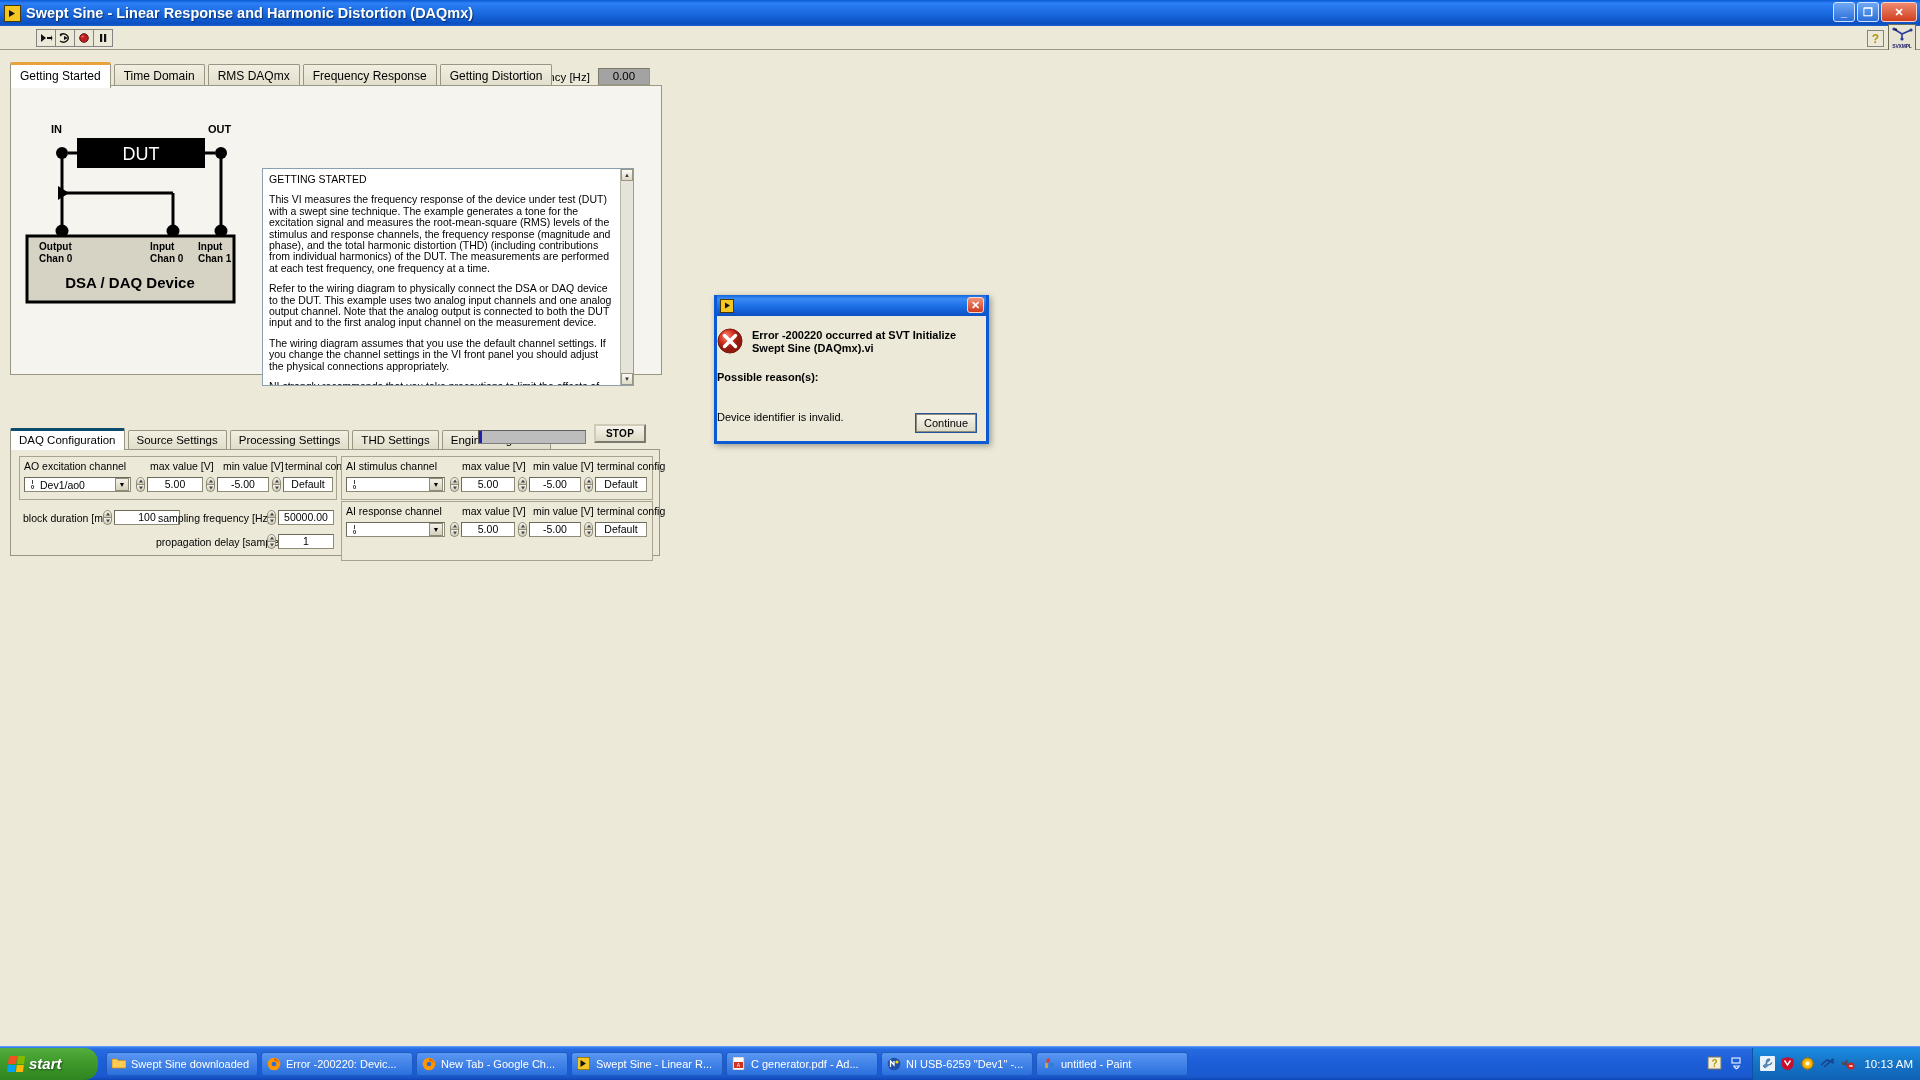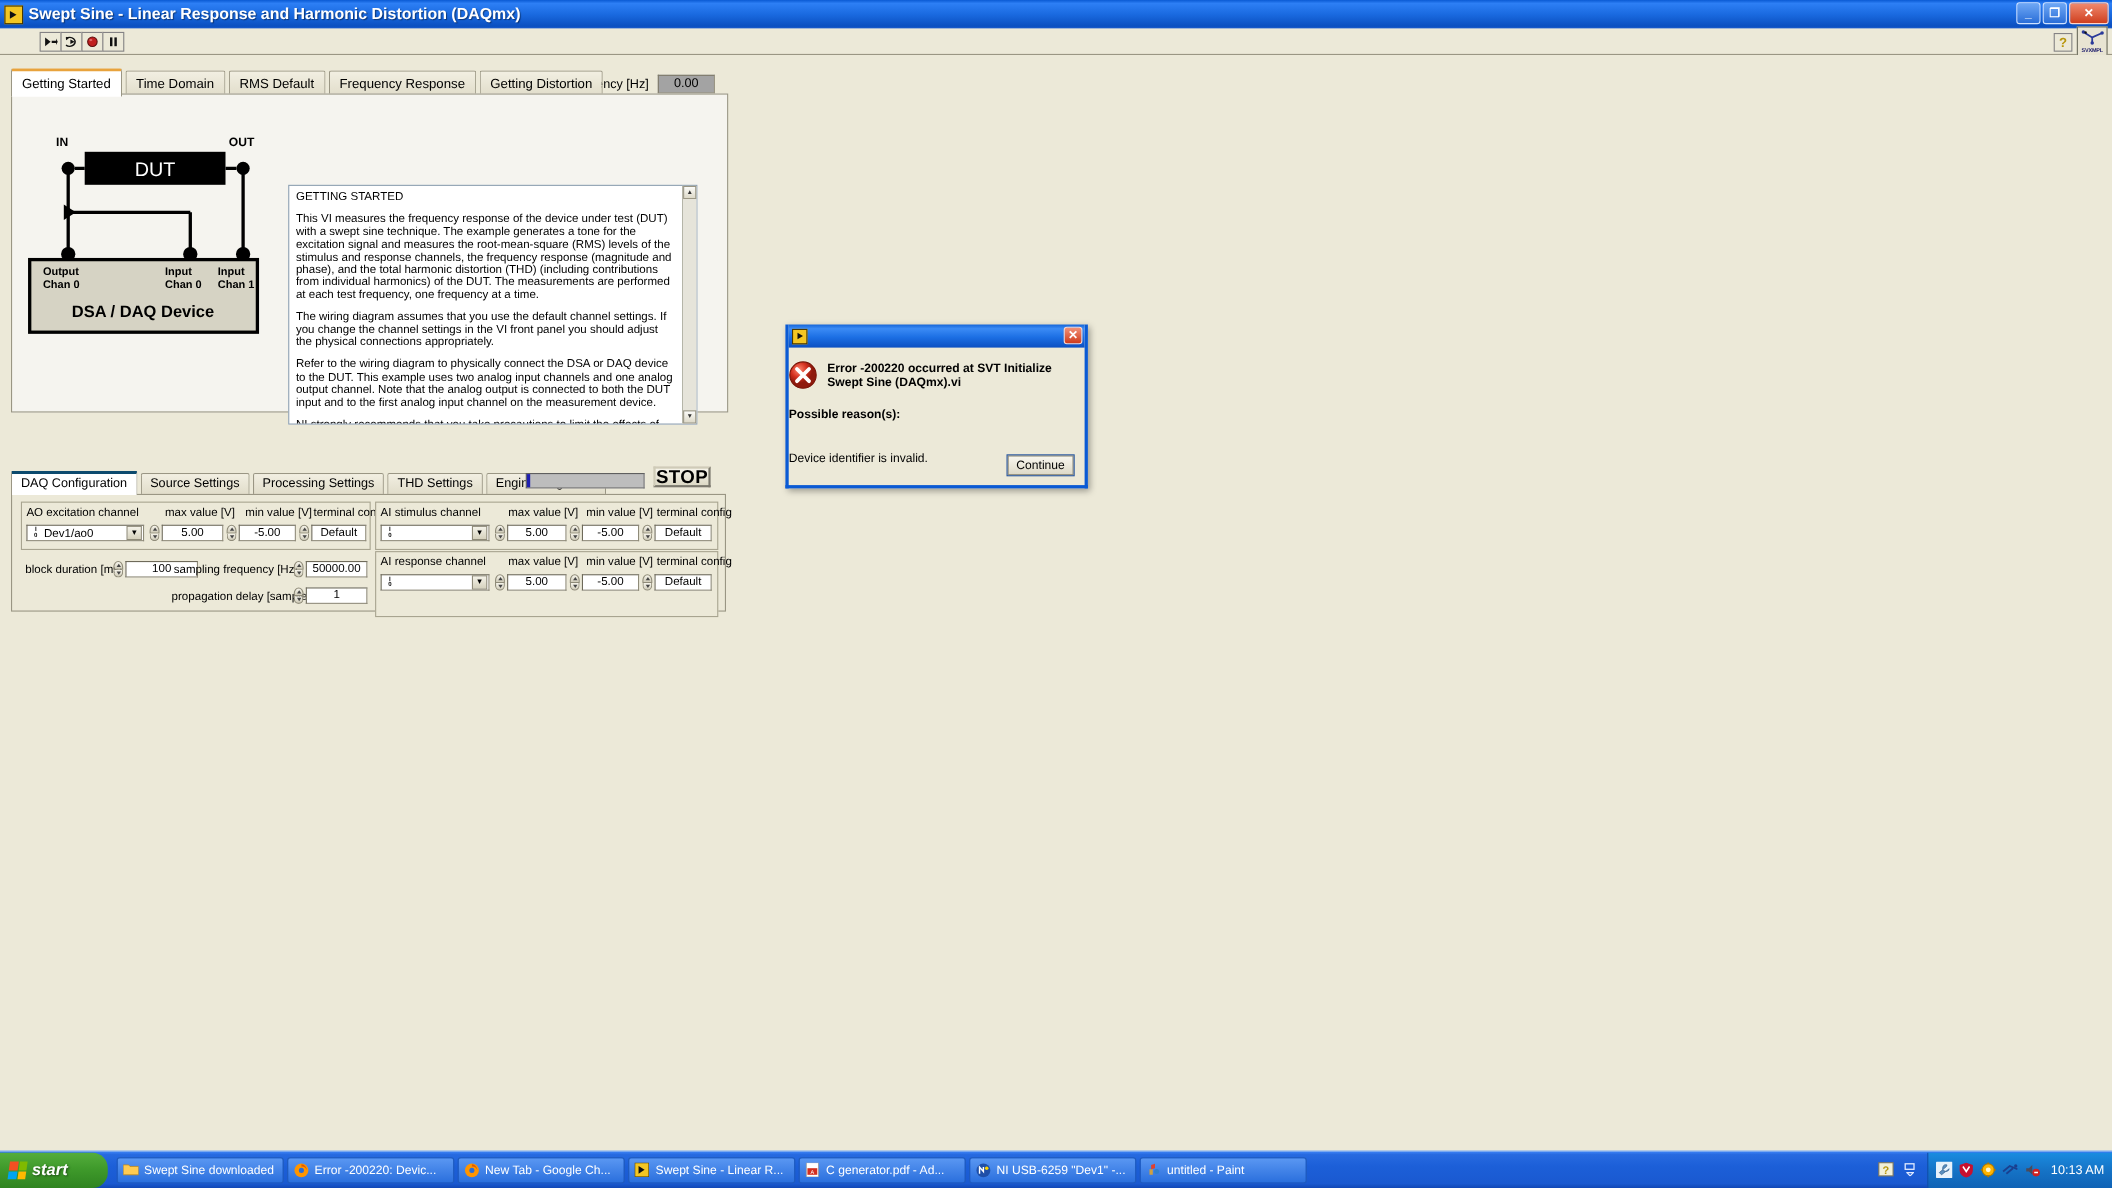--- a/index.html
+++ b/index.html
@@ -184,21 +184,21 @@
     width: 108px; height: 14px;
     background: #bdbdbd; border: 1px solid #7d7d7d;
     border-top-color: #5f5f5f; border-left-color: #5f5f5f;
   }
   .progress-fill { width: 3px; height: 100%; background: #2020b0; }
   .stop-btn {
     position: absolute; left: 586px; top: -4px;
     width: 52px; height: 19px;
     background: linear-gradient(to bottom,#f6f4ea,#ddd9c6);
     border: 2px outset #cfcbb8;
-    font-size: 17px; font-weight: bold; letter-spacing: .3px;
+    font-size: 10px; font-weight: bold; letter-spacing: .3px;
     display: flex; align-items: center; justify-content: center;
     color: #000;
   }
 
   
   .grp {
     position: absolute;
     border: 1px solid #a8a490;
     background: #ece9d8;
   }
@@ -405,21 +405,21 @@
   <div class="panel-body">
 
     <div class="ctf-wrap">
       <span class="ctf-label">current test frequency [Hz]</span>
       <span class="ctf-value">0.00</span>
     </div>
 
     <div class="tabstrip">
       <div class="tab active">Getting Started</div>
       <div class="tab">Time Domain</div>
-      <div class="tab">RMS Default</div>
+      <div class="tab">RMS DAQmx</div>
       <div class="tab">Frequency Response</div>
       <div class="tab">Getting Distortion</div>
     </div>
 
     <div class="tab-page">
 
       <div class="diagram">
         <svg width="232" height="250" viewBox="0 0 232 250">
 
           <text id="d-in" x="26" y="35" font-family="Liberation Sans, sans-serif" font-size="11" font-weight="bold" fill="#000">IN</text>
@@ -452,22 +452,22 @@
           <text id="d-i11" x="173" y="152" font-family="Liberation Sans, sans-serif" font-size="10" font-weight="bold" fill="#000">Input</text>
           <text id="d-i12" x="173" y="164" font-family="Liberation Sans, sans-serif" font-size="10" font-weight="bold" fill="#000">Chan 1</text>
           <text id="d-dev" x="105" y="190" text-anchor="middle" font-family="Liberation Sans, sans-serif" font-size="15" font-weight="bold" fill="#000">DSA / DAQ Device</text>
         </svg>
       </div>
 
       <div class="gs-box">
         <div class="gs-text">
           <p>GETTING STARTED</p>
           <p>This VI measures the frequency response of the device under test (DUT) with a swept sine technique. The example generates a tone for the excitation signal and measures the root-mean-square (RMS) levels of the stimulus and response channels, the frequency response (magnitude and phase), and the total harmonic distortion (THD) (including contributions from individual harmonics) of the DUT. The measurements are performed at each test frequency, one frequency at a time.</p>
+          <p>Refer to the wiring diagram to physically connect the DSA or DAQ device to the DUT.  This example uses two analog input channels and one analog output channel.  Note that the analog output is connected to both the DUT input and to the first analog input channel on the measurement device.</p>
           <p>The wiring diagram assumes that you use the default channel settings.  If you change the channel settings in the VI front panel you should adjust the physical connections appropriately.</p>
-          <p>Refer to the wiring diagram to physically connect the DSA or DAQ device to the DUT.  This example uses two analog input channels and one analog output channel.  Note that the analog output is connected to both the DUT input and to the first analog input channel on the measurement device.</p>
           <p>NI strongly recommends that you take precautions to limit the effects of out-of-band aliasing in your frequency domain measurements.  DSA devices use transparent digital and</p>
         </div>
         <div class="gs-scroll">
           <div class="sb-arrow">▲</div>
           <div class="sb-track"></div>
           <div class="sb-arrow">▼</div>
         </div>
       </div>
     </div>
 

